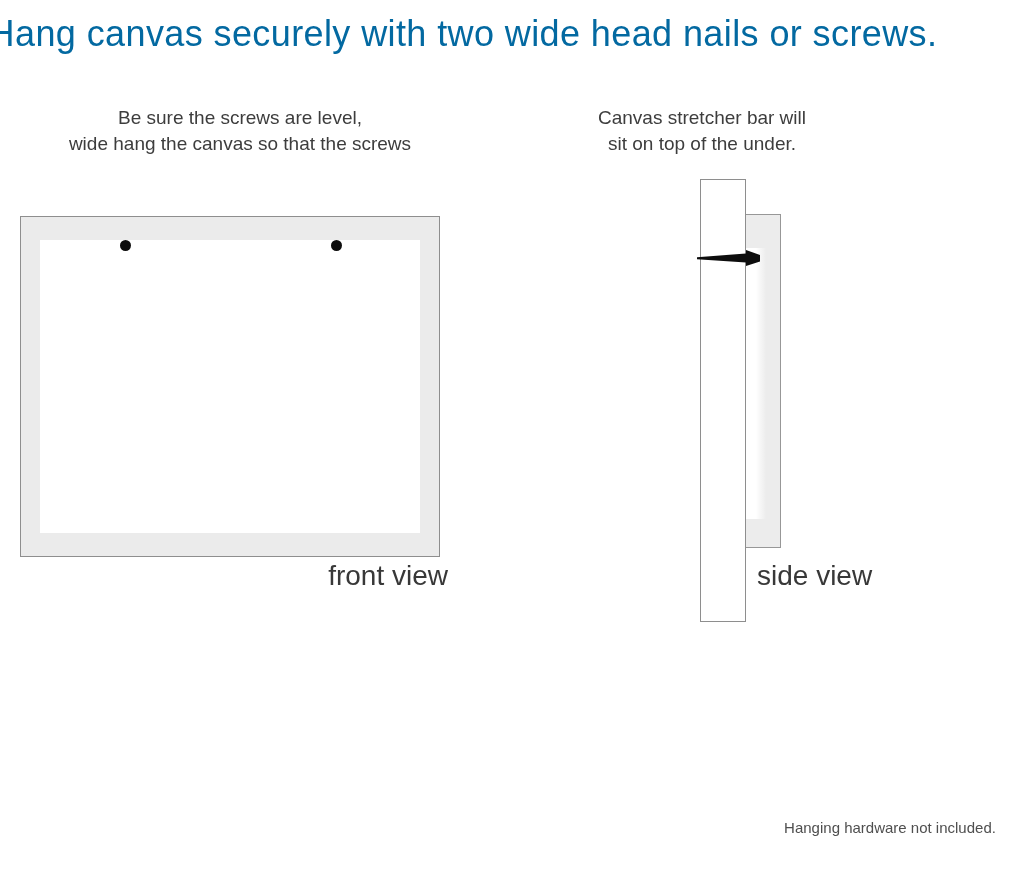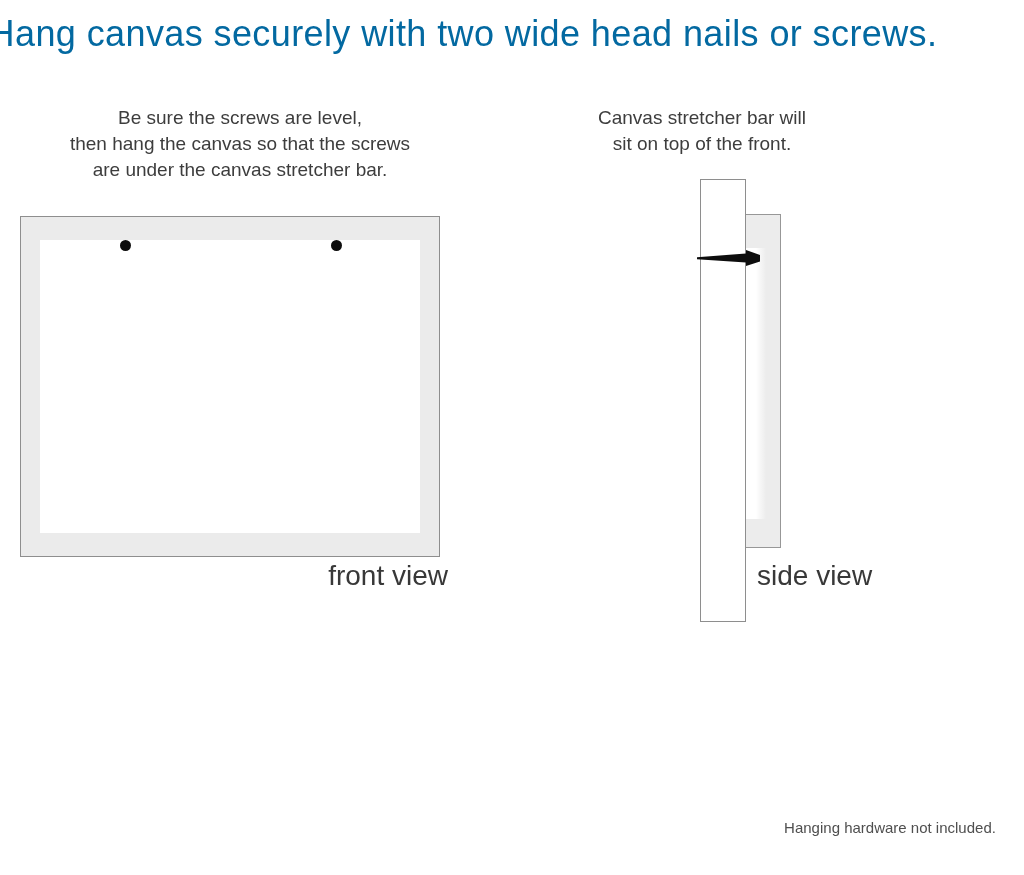--- a/index.html
+++ b/index.html
@@ -138,27 +138,26 @@
 </style>
 </head>
 <body>
 
 <div class="page">
 
   <h1 class="page-title">Hang canvas securely with two wide head nails or screws.</h1>
 
   <div class="note note-front">
     <div>Be sure the screws are level,</div>
-    <div>then hang the canvas so that the screws</div>
-    <div>are under the canvas stretcher bar.</div>
+    <div>wide hang the canvas so that the screws</div>
   </div>
 
   <div class="note note-side">
     <div>Canvas stretcher bar will</div>
-    <div>sit on top of the front.</div>
+    <div>sit on top of the under.</div>
   </div>
 
   <div class="front-figure">
     <div class="front-inner"></div>
     <span class="nail-dot nail-dot-left"></span>
     <span class="nail-dot nail-dot-right"></span>
   </div>
   <div class="figure-label front-label">front view</div>
 
   <div class="side-canvas">

